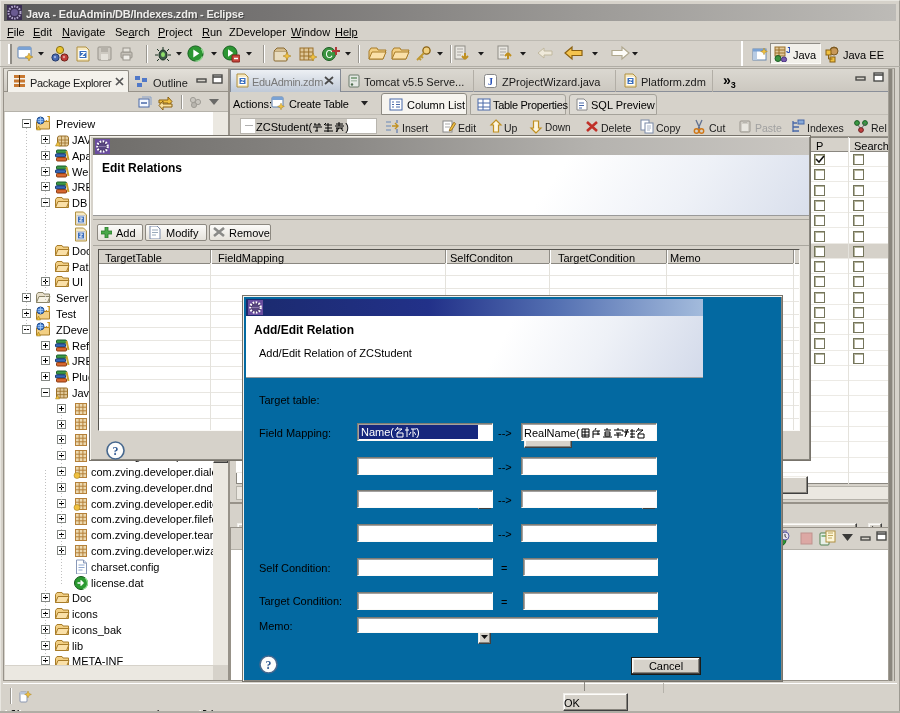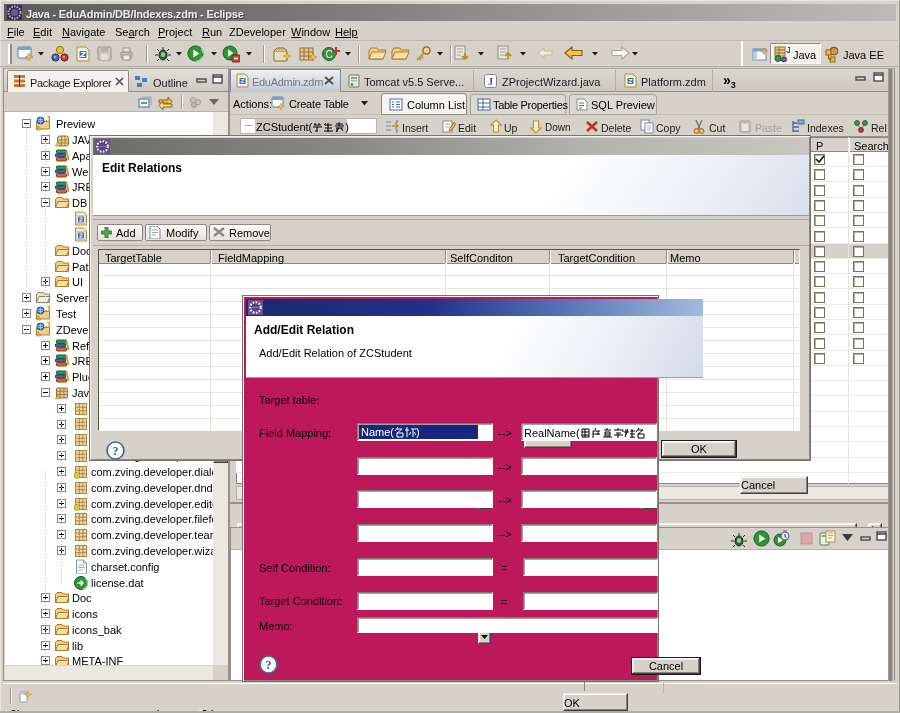--- a/index.html
+++ b/index.html
@@ -915,21 +915,21 @@
       <circle cx="9.5" cy="9.5" r="8.5" fill="#fdfdfc" stroke="#47688e" stroke-width="1.6"></circle>
       <text x="9.5" y="14" text-anchor="middle" font-size="12" font-weight="bold" fill="#2d5791" font-family="Liberation Serif">?</text>
     </svg>
     <div class="ab btnd" style="left:571px;top:304px;width:76px;height:18px;">
       <div class="ab tx" style="left:0px;top:0px;width:74px;height:16px;line-height:16px;">OK</div>
     </div>
     <div class="ab btn" style="left:650px;top:304px;width:68px;height:18px;">
       <div class="ab tx" style="left:0px;top:0px;width:66px;height:16px;line-height:16px;">Cancel</div>
     </div>
   </div>
-<div class="ab" style="left:242px;top:295px;width:417px;height:387px;background:#be185d;border:1px solid #77736b;box-shadow:inset 1px 1px 0 #f4f2ec,inset -1px -1px 0 #8a877f;">
+<div class="ab" style="left:242px;top:295px;width:541px;height:387px;background:#0369a1;border:1px solid #77736b;box-shadow:inset 1px 1px 0 #f4f2ec,inset -1px -1px 0 #8a877f;">
     <div class="ab" style="left:3px;top:3px;width:457px;height:17px;background:linear-gradient(90deg,#1b2a6e,#223189 40%,#5470b2 68%,#a3bbdc);"></div>
     <svg class="ico" style="left:5px;top:4px" width="15" height="15">
       <rect width="15" height="15" fill="#6a4d9e"></rect>
       <circle cx="7.5" cy="7.5" r="5.2" fill="#463366" stroke="#fff" stroke-width="2.2" stroke-dasharray="1.6 1.4"></circle>
       <circle cx="7.5" cy="7.5" r="3.6" fill="#584680"></circle>
       <path d="M4 7.5h7" stroke="#8a78aa" stroke-width="1"></path>
     </svg>
     <div class="ab btn" style="left:445px;top:5px;width:14px;height:13px;">
       <svg width="12" height="11">
         <path d="M2.5 2l7 6.5M9.5 2l-7 6.5" stroke="#000" stroke-width="1.5"></path>

